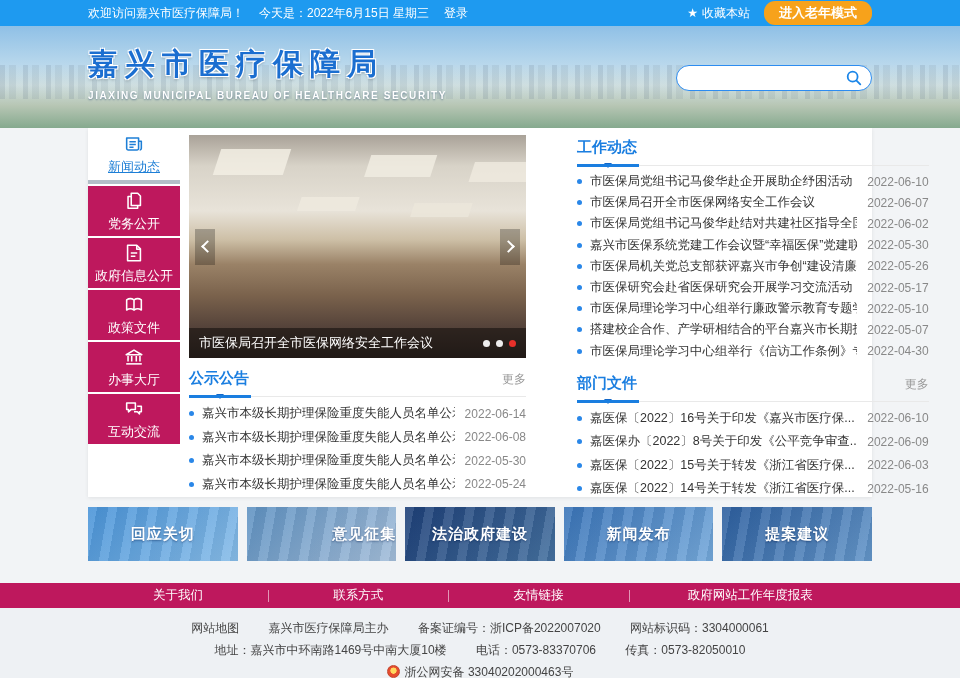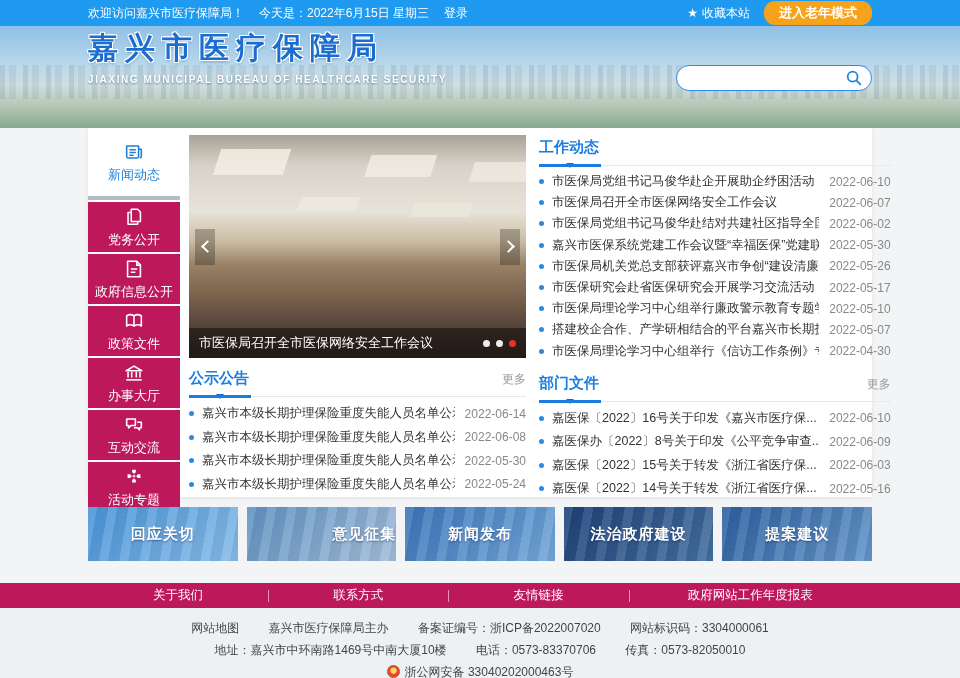--- a/index.html
+++ b/index.html
@@ -18,44 +18,44 @@
   .star { font-size:12px; line-height:1; }
   .elder-btn { background:#f7a21b; color:#fff; font-size:13px; font-weight:bold;
     border:none; border-radius:11px; padding:3px 15px; cursor:pointer; }
 
   
   .header { position:relative; height:102px;
     background:linear-gradient(180deg,#8fc0e6 0%,#b9d8ec 38%,#cfdfe0 58%,#b7c6b4 78%,#85a98e 100%); }
   .header::before { content:""; position:absolute; left:0; right:0; top:38%; height:34%;
     background:repeating-linear-gradient(90deg, rgba(110,130,150,.35) 0 5px, rgba(180,200,215,.15) 5px 9px,
       rgba(130,150,165,.3) 9px 16px, rgba(200,215,225,.12) 16px 23px); opacity:.6; }
-  .hdr-title-block { position:absolute; left:88px; top:2px; }
+  .hdr-title-block { position:absolute; left:88px; top:18px; }
   .hdr-title { font-size:30px; font-weight:bold; letter-spacing:7px; color:#1b6ed0;
     text-shadow:-1px -1px 0 #fff,1px -1px 0 #fff,-1px 1px 0 #fff,1px 1px 0 #fff,0 2px 3px rgba(0,0,0,.25); }
   .hdr-sub { margin-top:5px; font-size:10px; letter-spacing:1.6px; color:#fff; font-weight:bold;
     text-shadow:0 1px 2px rgba(0,40,90,.45); }
   .searchbox { position:absolute; right:88px; top:39px; width:196px; height:26px;
     background:#fff; border:1px solid #2d8cf0; border-radius:13px;
     display:flex; align-items:center; padding:0 8px 0 12px; }
   .searchbox input { flex:1; border:none; outline:none; font-size:12px; background:transparent; }
   .search-btn { width:18px; height:18px; display:flex; align-items:center; justify-content:center; cursor:pointer; }
 
   
   .card { display:flex; background:#fff; height:369px; box-shadow:0 1px 4px rgba(0,0,0,.08); }
   .sidebar { width:92px; flex:none; }
   .side-item { height:50px; display:flex; flex-direction:column; align-items:center;
     justify-content:center; gap:3px; font-size:13px; cursor:pointer;
     background:#be185d; color:#fff; margin-top:2px; }
   .side-item svg { width:22px; height:22px; display:block; }
-  .side-item.active { background:#fff; color:#1e7fd6; height:68px; margin-top:0; }
+  .side-item.active { background:#fff; color:#1e7fd6; height:52px; margin-top:0;text-decoration:underline; }
   .side-sep { height:4px; background:#b3bdc7; margin-top:0; }
 
   .main { flex:1; display:flex; padding:7px 3px 0 9px; gap:13px; }
   .col-left { width:337px; flex:none; }
-  .col-right { flex:1; min-width:0; }
+  .col-right { flex:1; min-width:0;margin-left:38px; }
 
   
   .carousel { position:relative; width:337px; height:223px; overflow:hidden; cursor:pointer;
     background:linear-gradient(180deg,#a9a298 0%,#d8d3c8 14%,#e8e3d9 34%,#cdbfa6 47%,#9a8267 58%,#7a624c 72%,#55433a 86%,#3c2f29 100%); }
   .carousel::before { content:""; position:absolute; left:28px; top:14px; width:70px; height:26px;
     background:#f3efe4; transform:skewX(-18deg); box-shadow:150px 4px 0 -2px #f1ede2, 255px 10px 0 -3px #efeadf, 90px 42px 0 -6px #efeadf, 205px 48px 0 -6px #ece7db; opacity:.85; }
   .car-caption { position:absolute; left:0; right:0; bottom:0; height:30px;
     background:rgba(0,0,0,.45); color:#fff; font-size:13px; display:flex; align-items:center;
     padding:0 10px; }
   .car-caption .cap-text { flex:1; white-space:nowrap; overflow:hidden; }
@@ -209,28 +209,20 @@
       </div>
       <div class="side-item">
         <span>
           <svg viewBox="0 0 24 24" fill="none" stroke="currentColor" stroke-width="1.7" stroke-linejoin="round">
             <path d="M4 5.5h9.5v7H9l-3 2.6v-2.6H4z"></path>
               <path d="M15.5 9H20v6h-2v2.3L15.7 15H12"></path>
             </svg>
         </span>
         <span>互动交流</span>
       </div>
-      <div class="side-item">
-        <span>
-          <svg viewBox="0 0 24 24" fill="currentColor">
-            <path d="M10 4h4v3.2a1.9 1.9 0 1 0 1.9 1.9H19v4h-3.1a1.9 1.9 0 1 0-1.9 1.9V18h-4v-3a1.9 1.9 0 1 0-1.9-1.9H5v-4h3.1A1.9 1.9 0 1 0 10 7.2z"></path>
-            </svg>
-        </span>
-        <span>活动专题</span>
-      </div>
     </div>
 
     <div class="main">
       <div class="col-left">
 
         <div class="carousel">
           <div class="car-arrow prev">
               <b></b>
             </div>
           <div class="car-arrow next">
@@ -363,25 +355,25 @@
     </div>
   </div>
 
   <div class="banners">
     <div class="banner b1">
         <span>回应关切</span>
       </div>
     <div class="banner b2">
         <span>意见征集</span>
       </div>
+    <div class="banner b4">
+        <span>法治政府建设</span>
+      </div>
     <div class="banner b3">
         <span>新闻发布</span>
-      </div>
-    <div class="banner b4">
-        <span>法治政府建设</span>
       </div>
     <div class="banner b5">
         <span>提案建议</span>
       </div>
   </div>
 </div>
 
 <div class="footer-nav">
   <div class="wrap">
     <div class="fnav-item">关于我们</div>

